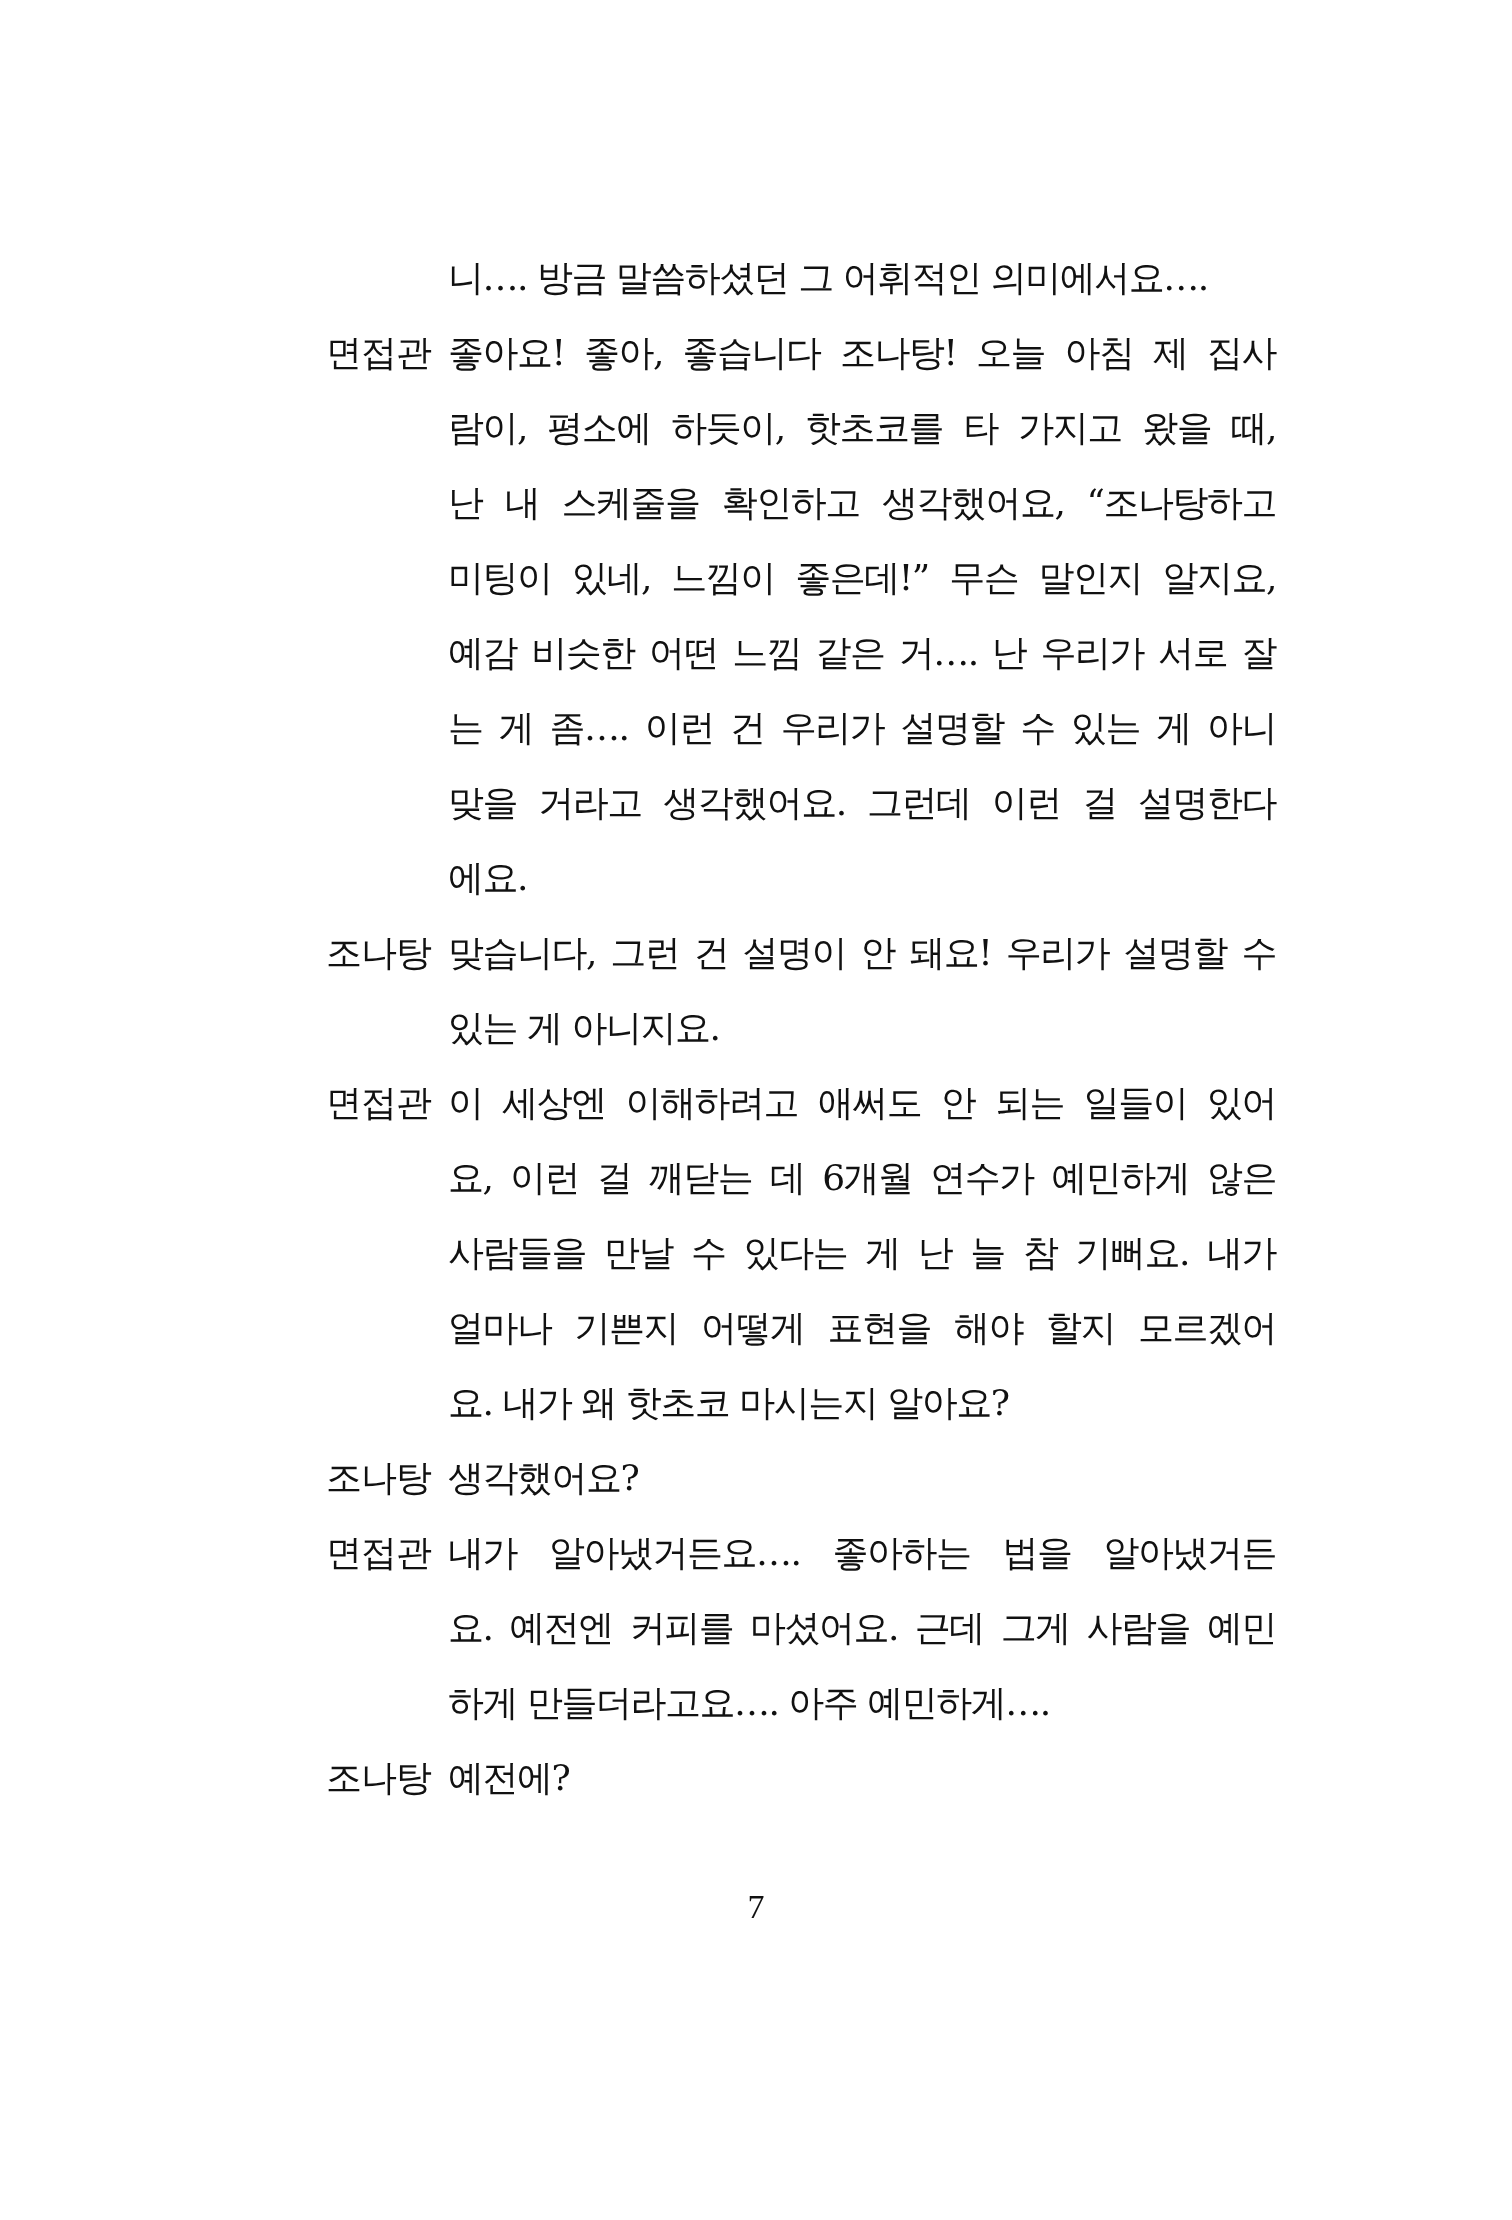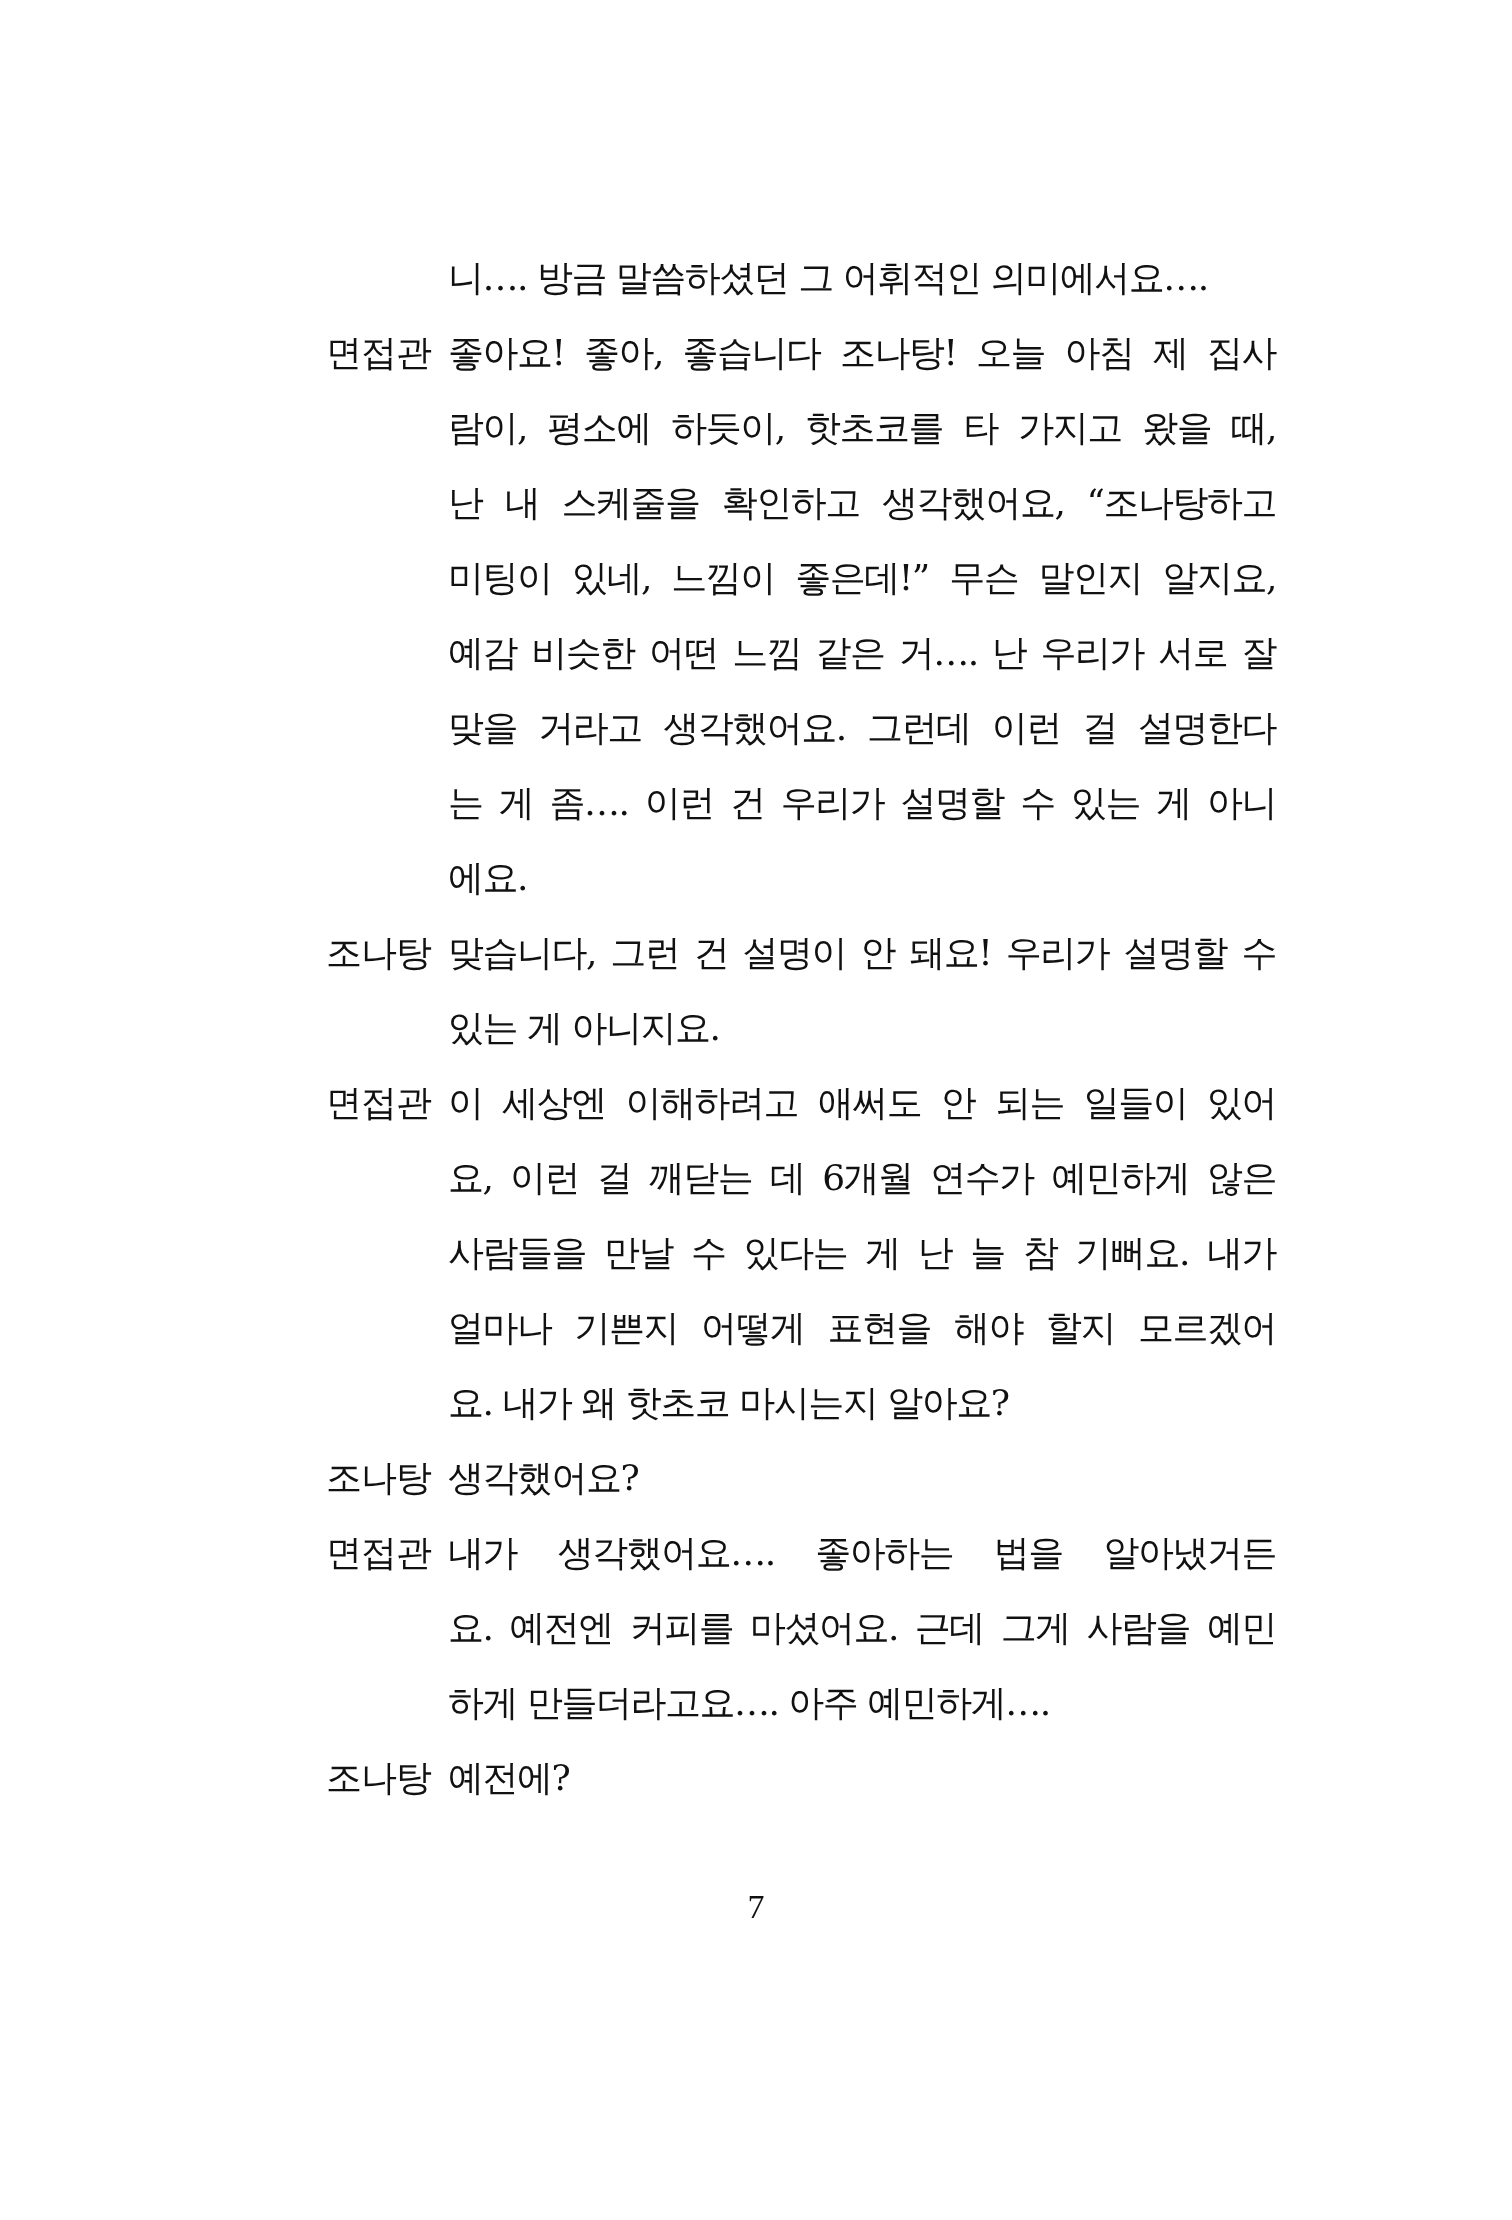--- a/index.html
+++ b/index.html
@@ -31,22 +31,22 @@
     </div>
 
     <div class="entry">
       <div class="speaker">면접관</div>
       <div class="lines">
         <div class="line">좋아요! 좋아, 좋습니다 조나탕! 오늘 아침 제 집사</div>
         <div class="line">람이, 평소에 하듯이, 핫초코를 타 가지고 왔을 때,</div>
         <div class="line">난 내 스케줄을 확인하고 생각했어요, “조나탕하고</div>
         <div class="line">미팅이 있네, 느낌이 좋은데!” 무슨 말인지 알지요,</div>
         <div class="line">예감 비슷한 어떤 느낌 같은 거…. 난 우리가 서로 잘</div>
+        <div class="line">는 게 좀…. 이런 건 우리가 설명할 수 있는 게 아니</div>
         <div class="line">맞을 거라고 생각했어요. 그런데 이런 걸 설명한다</div>
-        <div class="line">는 게 좀…. 이런 건 우리가 설명할 수 있는 게 아니</div>
         <div class="line last">에요.</div>
       </div>
     </div>
 
     <div class="entry">
       <div class="speaker">조나탕</div>
       <div class="lines">
         <div class="line">맞습니다, 그런 건 설명이 안 돼요! 우리가 설명할 수</div>
         <div class="line last">있는 게 아니지요.</div>
       </div>
@@ -66,21 +66,21 @@
     <div class="entry">
       <div class="speaker">조나탕</div>
       <div class="lines">
         <div class="line last">생각했어요?</div>
       </div>
     </div>
 
     <div class="entry">
       <div class="speaker">면접관</div>
       <div class="lines">
-        <div class="line">내가 생각했어요…. 좋아하는 법을 알아냈거든</div>
+        <div class="line">내가 알아냈거든요…. 좋아하는 법을 알아냈거든</div>
         <div class="line">요. 예전엔 커피를 마셨어요. 근데 그게 사람을 예민</div>
         <div class="line last">하게 만들더라고요…. 아주 예민하게….</div>
       </div>
     </div>
 
     <div class="entry">
       <div class="speaker">조나탕</div>
       <div class="lines">
         <div class="line last">예전에?</div>
       </div>

